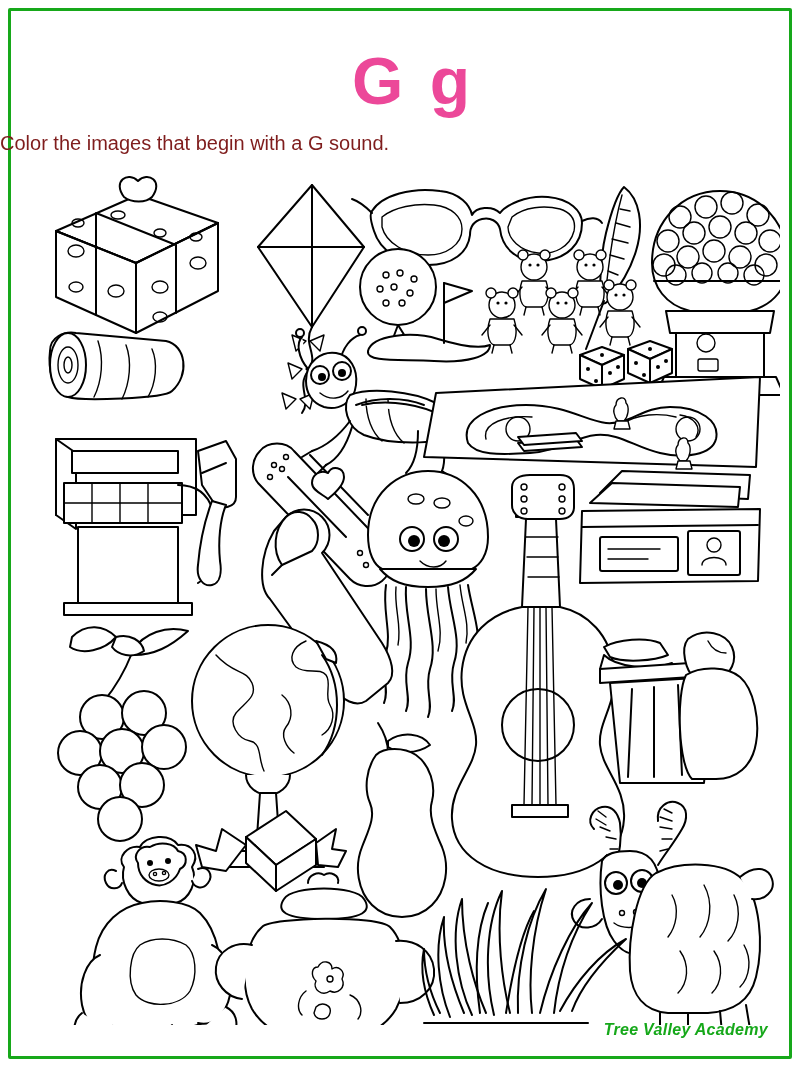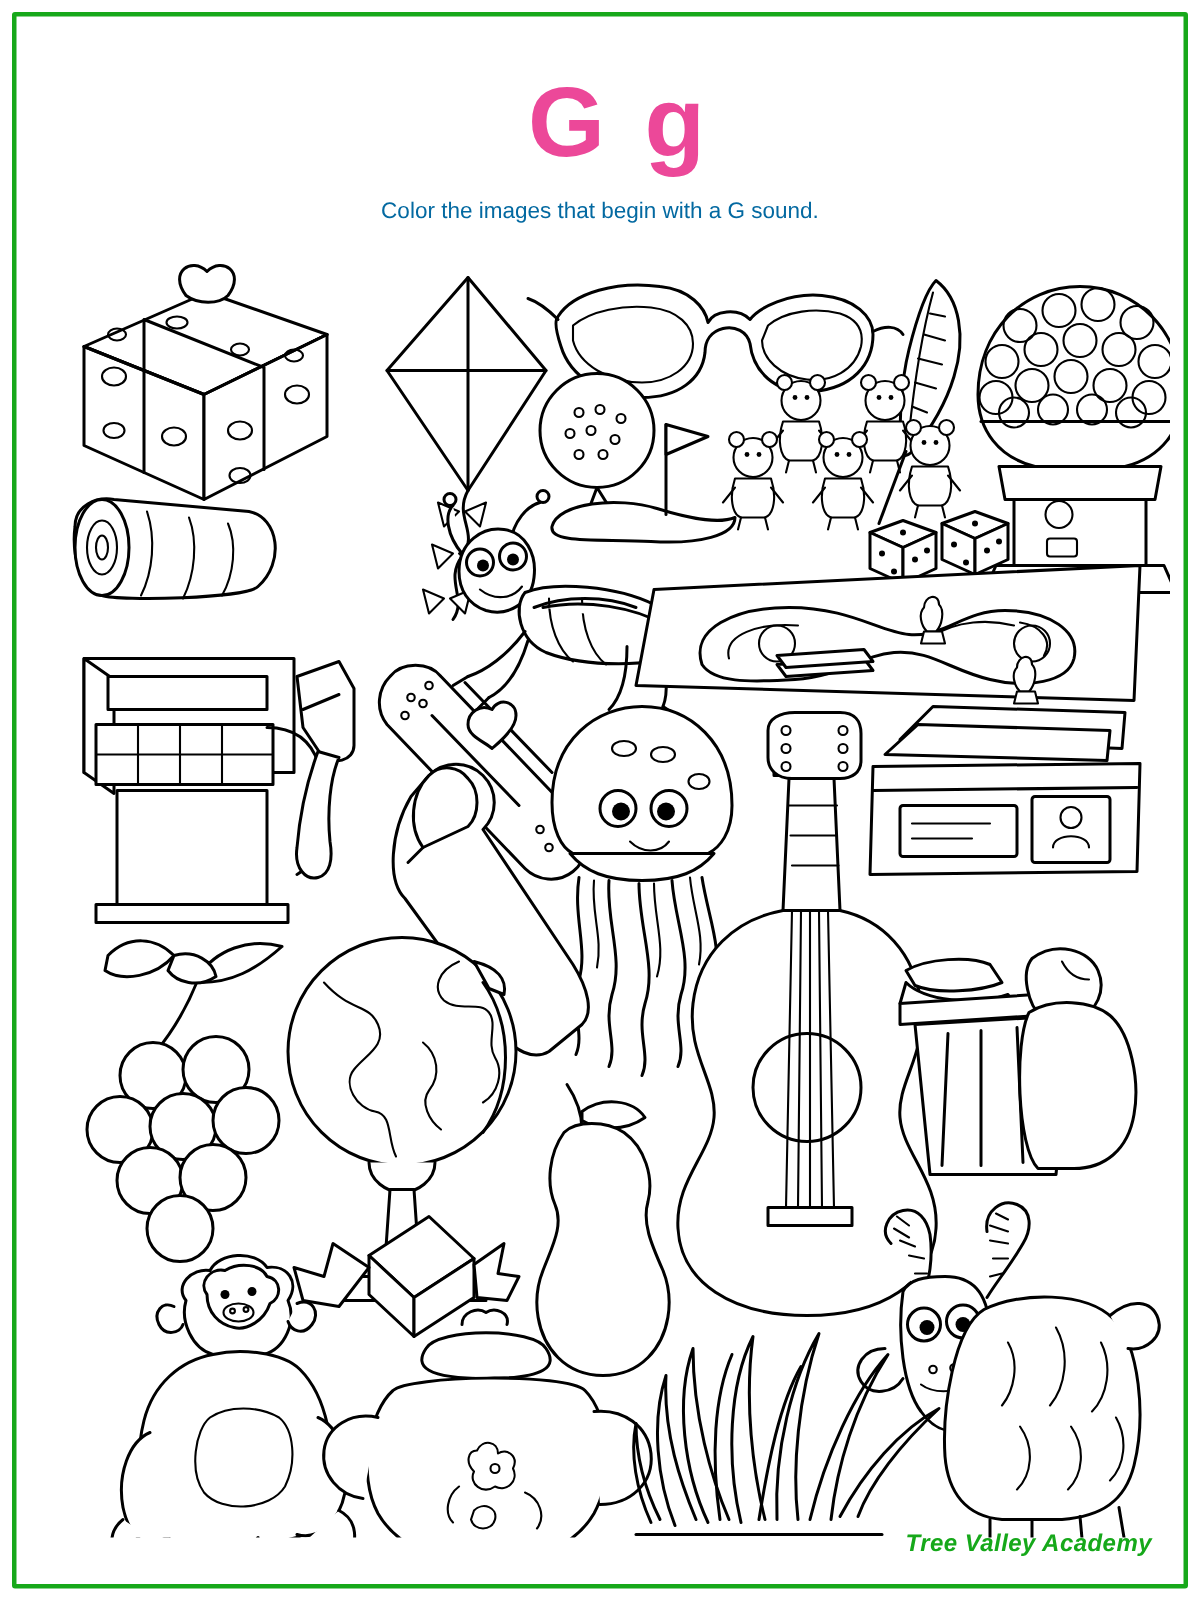--- a/index.html
+++ b/index.html
@@ -40,23 +40,23 @@
     font-weight: bold;
     letter-spacing: 4px;
     color: #ec4899;
     line-height: 1;
   }
   .subtitle {
     position: absolute;
     top: 132px;
     left: 0;
     width: 800px;
-    text-align: center;
-    font-size: 15px;
-    color: #0369a1;
+    text-align: left;
+    font-size: 20px;
+    color: #7f1d1d;
   }
   .footer {
     position: absolute;
     right: 32px;
     bottom: 28px;
     font-size: 16px;
     font-weight: bold;
     color: #16a81a;
     letter-spacing: 0.3px;
     font-style: italic;

